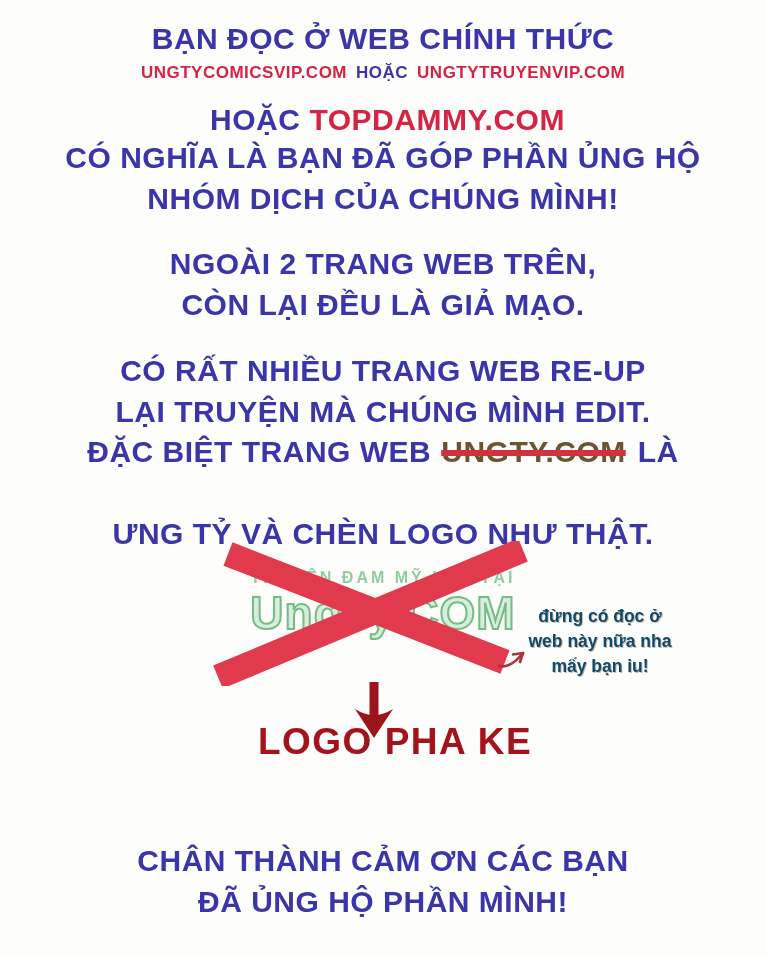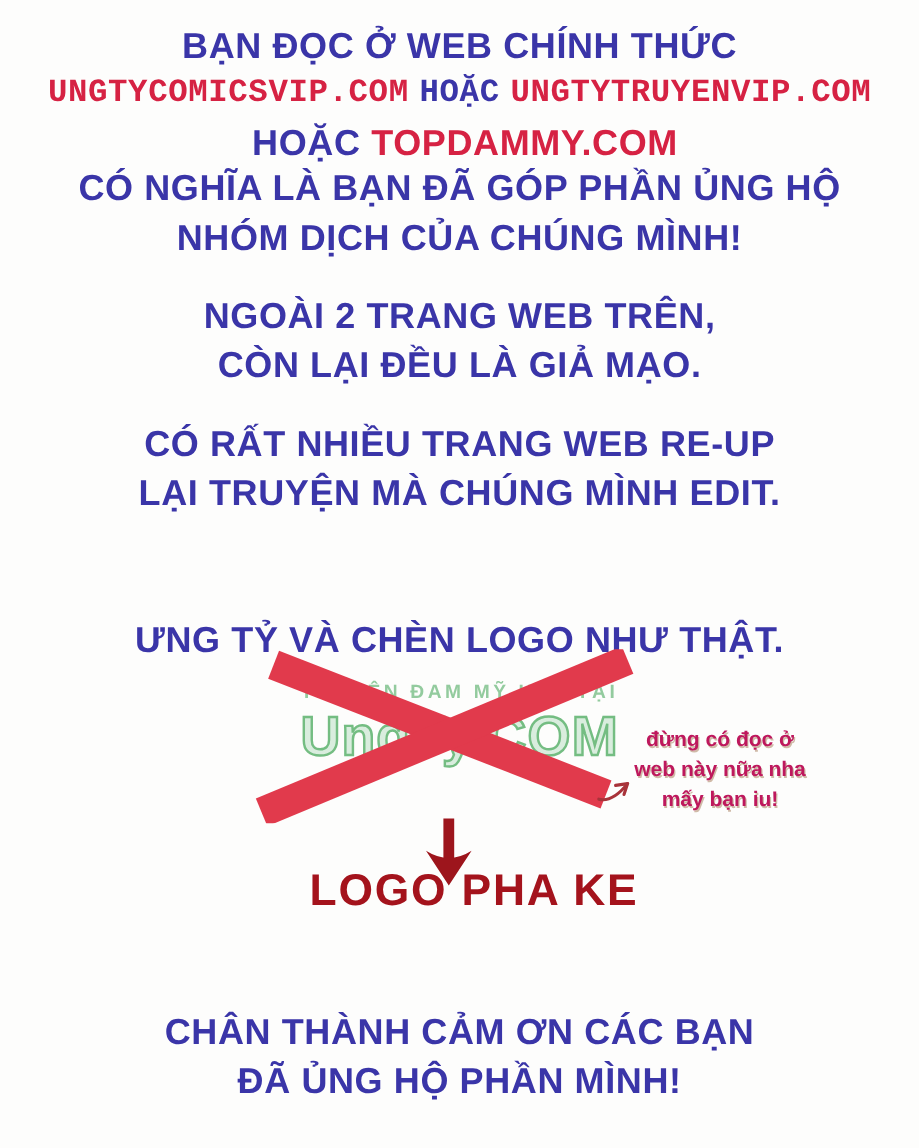--- a/index.html
+++ b/index.html
@@ -12,21 +12,21 @@
     font-weight:bold;
     overflow:hidden;
   }
   .line {
     position:absolute; left:0; width:766px;
     text-align:center; white-space:nowrap;
     font-size:30px; letter-spacing:0.5px;
   }
   .blue { color:#3a35a8; }
   .red  { color:#d62243; }
-  .sites { font-size:27px;font-family:Liberation Mono, monospace; }
+  .sites { font-size:17px; }
   .orword { margin:0 9px; }
   .strike {
     color:#6d5431;
     text-decoration:line-through;
     -webkit-text-decoration-color:#d6303f;
     text-decoration-color:#d6303f;
     text-decoration-thickness:6px;
     margin-right:10px;
   }
   .after-strike { margin-left:2px; }
@@ -45,21 +45,21 @@
     white-space:nowrap;
   }
 
   .cross-svg  { position:absolute; left:208px; top:541px; }
   .pointer-svg{ position:absolute; left:497px; top:646px; }
   .down-arrow-svg { position:absolute; left:350px; top:680px; }
 
   .side-note {
     position:absolute; left:512px; top:604px; width:176px;
     text-align:center; font-size:17.5px; line-height:25px;
-    color:#be185d; text-shadow:1px 1px 0 rgba(122,60,10,0.35);
+    color:#0c4a6e; text-shadow:1px 1px 0 rgba(122,60,10,0.35);
     white-space:nowrap;
   }
   .caption {
     position:absolute; top:721px; left:0; width:766px;
     text-align:center; font-size:37px; letter-spacing:1.5px;
     color:#a4131c; white-space:nowrap;margin-left:12px;
   }
 </style>
 </head>
 <body>
@@ -78,20 +78,23 @@
 
   <div class="line blue" style="top:141px">CÓ NGHĨA LÀ BẠN ĐÃ GÓP PHẦN ỦNG HỘ</div>
   <div class="line blue" style="top:182px">NHÓM DỊCH CỦA CHÚNG MÌNH!</div>
 
   <div class="line blue" style="top:247px">NGOÀI 2 TRANG WEB TRÊN,</div>
   <div class="line blue" style="top:288px">CÒN LẠI ĐỀU LÀ GIẢ MẠO.</div>
 
   <div class="line blue" style="top:395px">LẠI TRUYỆN MÀ CHÚNG MÌNH EDIT.</div>
   <div class="line blue" style="top:354px">CÓ RẤT NHIỀU TRANG WEB RE-UP</div>
 
+  <div class="line" style="top:435px">
+    <span class="blue" style="margin-right:10px">ĐẶC BIỆT TRANG WEB</span><span class="strike">UNGTY.COM</span><span class="blue after-strike">LÀ</span>
+  </div>
 
   <div class="line blue" style="top:517px">ƯNG TỶ VÀ CHÈN LOGO NHƯ THẬT.</div>
 
   <div class="logo-tagline">TRUYỆN ĐAM MỸ HAY TẠI</div>
   <div class="logo-name">UngTy.COM</div>
 
   <svg class="cross-svg" width="330" height="145" viewBox="0 0 330 145">
     <line x1="20" y1="13" x2="297" y2="121" stroke="#e13a4c" stroke-width="25"></line>
     <line x1="315" y1="9" x2="10" y2="136" stroke="#e13a4c" stroke-width="25"></line>
   </svg>

